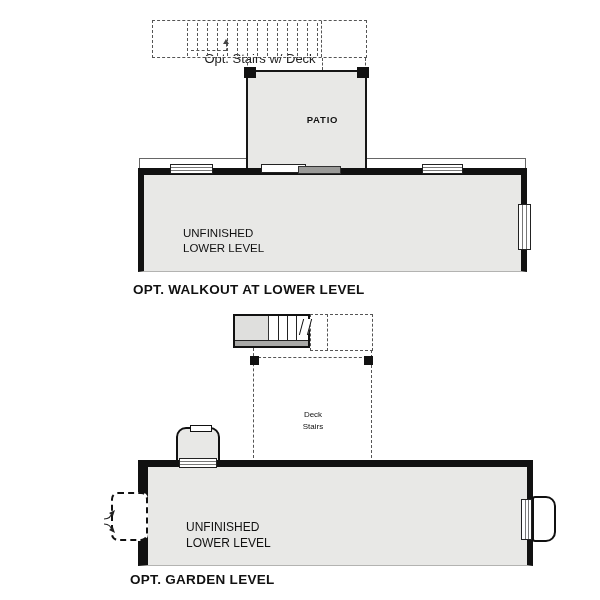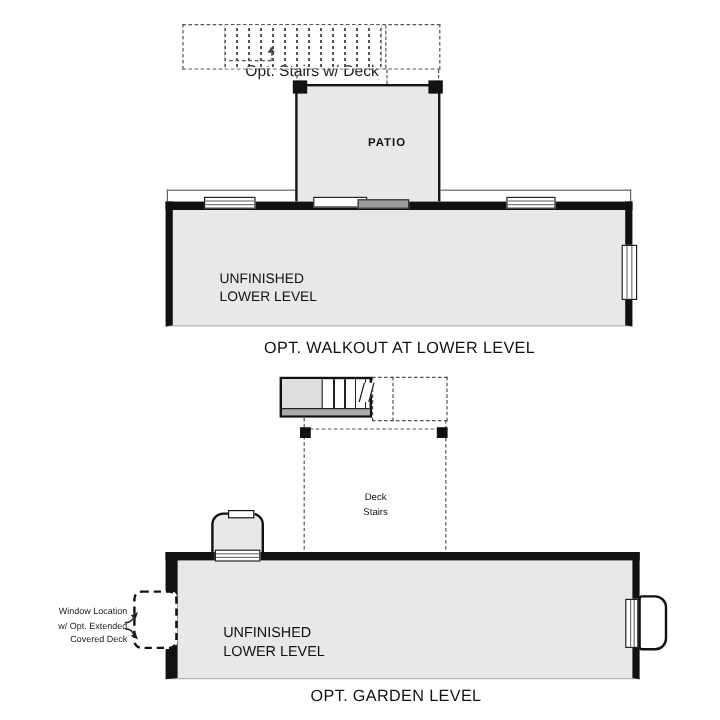--- a/index.html
+++ b/index.html
@@ -19,21 +19,21 @@
   }
   .treads-solid{
     background-image:repeating-linear-gradient(to right,transparent 0 7.5px,#222 7.5px 9px);
   }
   .win-h{background:#fff;border:1px solid #222;}
   .win-h::before{content:"";position:absolute;left:0;right:0;top:30%;height:1px;background:#777;}
   .win-h::after{content:"";position:absolute;left:0;right:0;top:62%;height:1px;background:#777;}
   .win-v{background:#fff;border:1px solid #222;}
   .win-v::before{content:"";position:absolute;top:0;bottom:0;left:30%;width:1px;background:#777;}
   .win-v::after{content:"";position:absolute;top:0;bottom:0;left:62%;width:1px;background:#777;}
-  .caption{font-weight:400;font-size:13.5px;letter-spacing:.3px;text-align:center;}
+  .caption{font-weight:700;font-size:13.5px;letter-spacing:.3px;text-align:left;}
   .room-label{font-weight:400;}
   .small-note{font-size:7.5px;line-height:11.5px;color:#222;}
   .arrow-head-up{width:0;height:0;border-left:3px solid transparent;border-right:3px solid transparent;
     border-bottom:5px solid #444;}
 </style>
 </head>
 <body>
 
 <div class="plan">
 
@@ -109,25 +109,20 @@
 
   <div class="abs floor" style="left:138px;top:460px;width:395px;height:106px;
        border-top:7px solid var(--wall,#111);border-left:10px solid var(--wall,#111);
        border-right:6px solid var(--wall,#111);border-bottom:1px solid var(--edge,#b3b3b1);"></div>
 
   <div class="abs win-h" style="left:179px;top:458px;width:38px;height:10px;"></div>
 
   <div class="abs" style="left:111px;top:492px;width:37px;height:49px;background:#fff;
        border:2px dashed #111;border-radius:7px;"></div>
 
-  <div class="abs small-note" style="left:24px;top:504px;width:82px;text-align:right;">
-    <div>Window Location</div>
-    <div>w/ Opt. Extended</div>
-    <div>Covered Deck</div>
-  </div>
   <svg class="abs" style="left:103px;top:509px;" width="13" height="11" viewBox="0 0 13 11">
     <path d="M1,10 Q8,10 9,3" fill="none" stroke="#222" stroke-width="1.2"></path>
     <polygon points="6,4 12,1 10,7" fill="#222"></polygon>
   </svg>
   <svg class="abs" style="left:103px;top:523px;" width="13" height="11" viewBox="0 0 13 11">
     <path d="M1,1 Q8,1 9,8" fill="none" stroke="#222" stroke-width="1.2"></path>
     <polygon points="6,7 12,10 10,4" fill="#222"></polygon>
   </svg>
 
   <div class="abs win-v" style="left:521px;top:499px;width:11px;height:41px;"></div>

